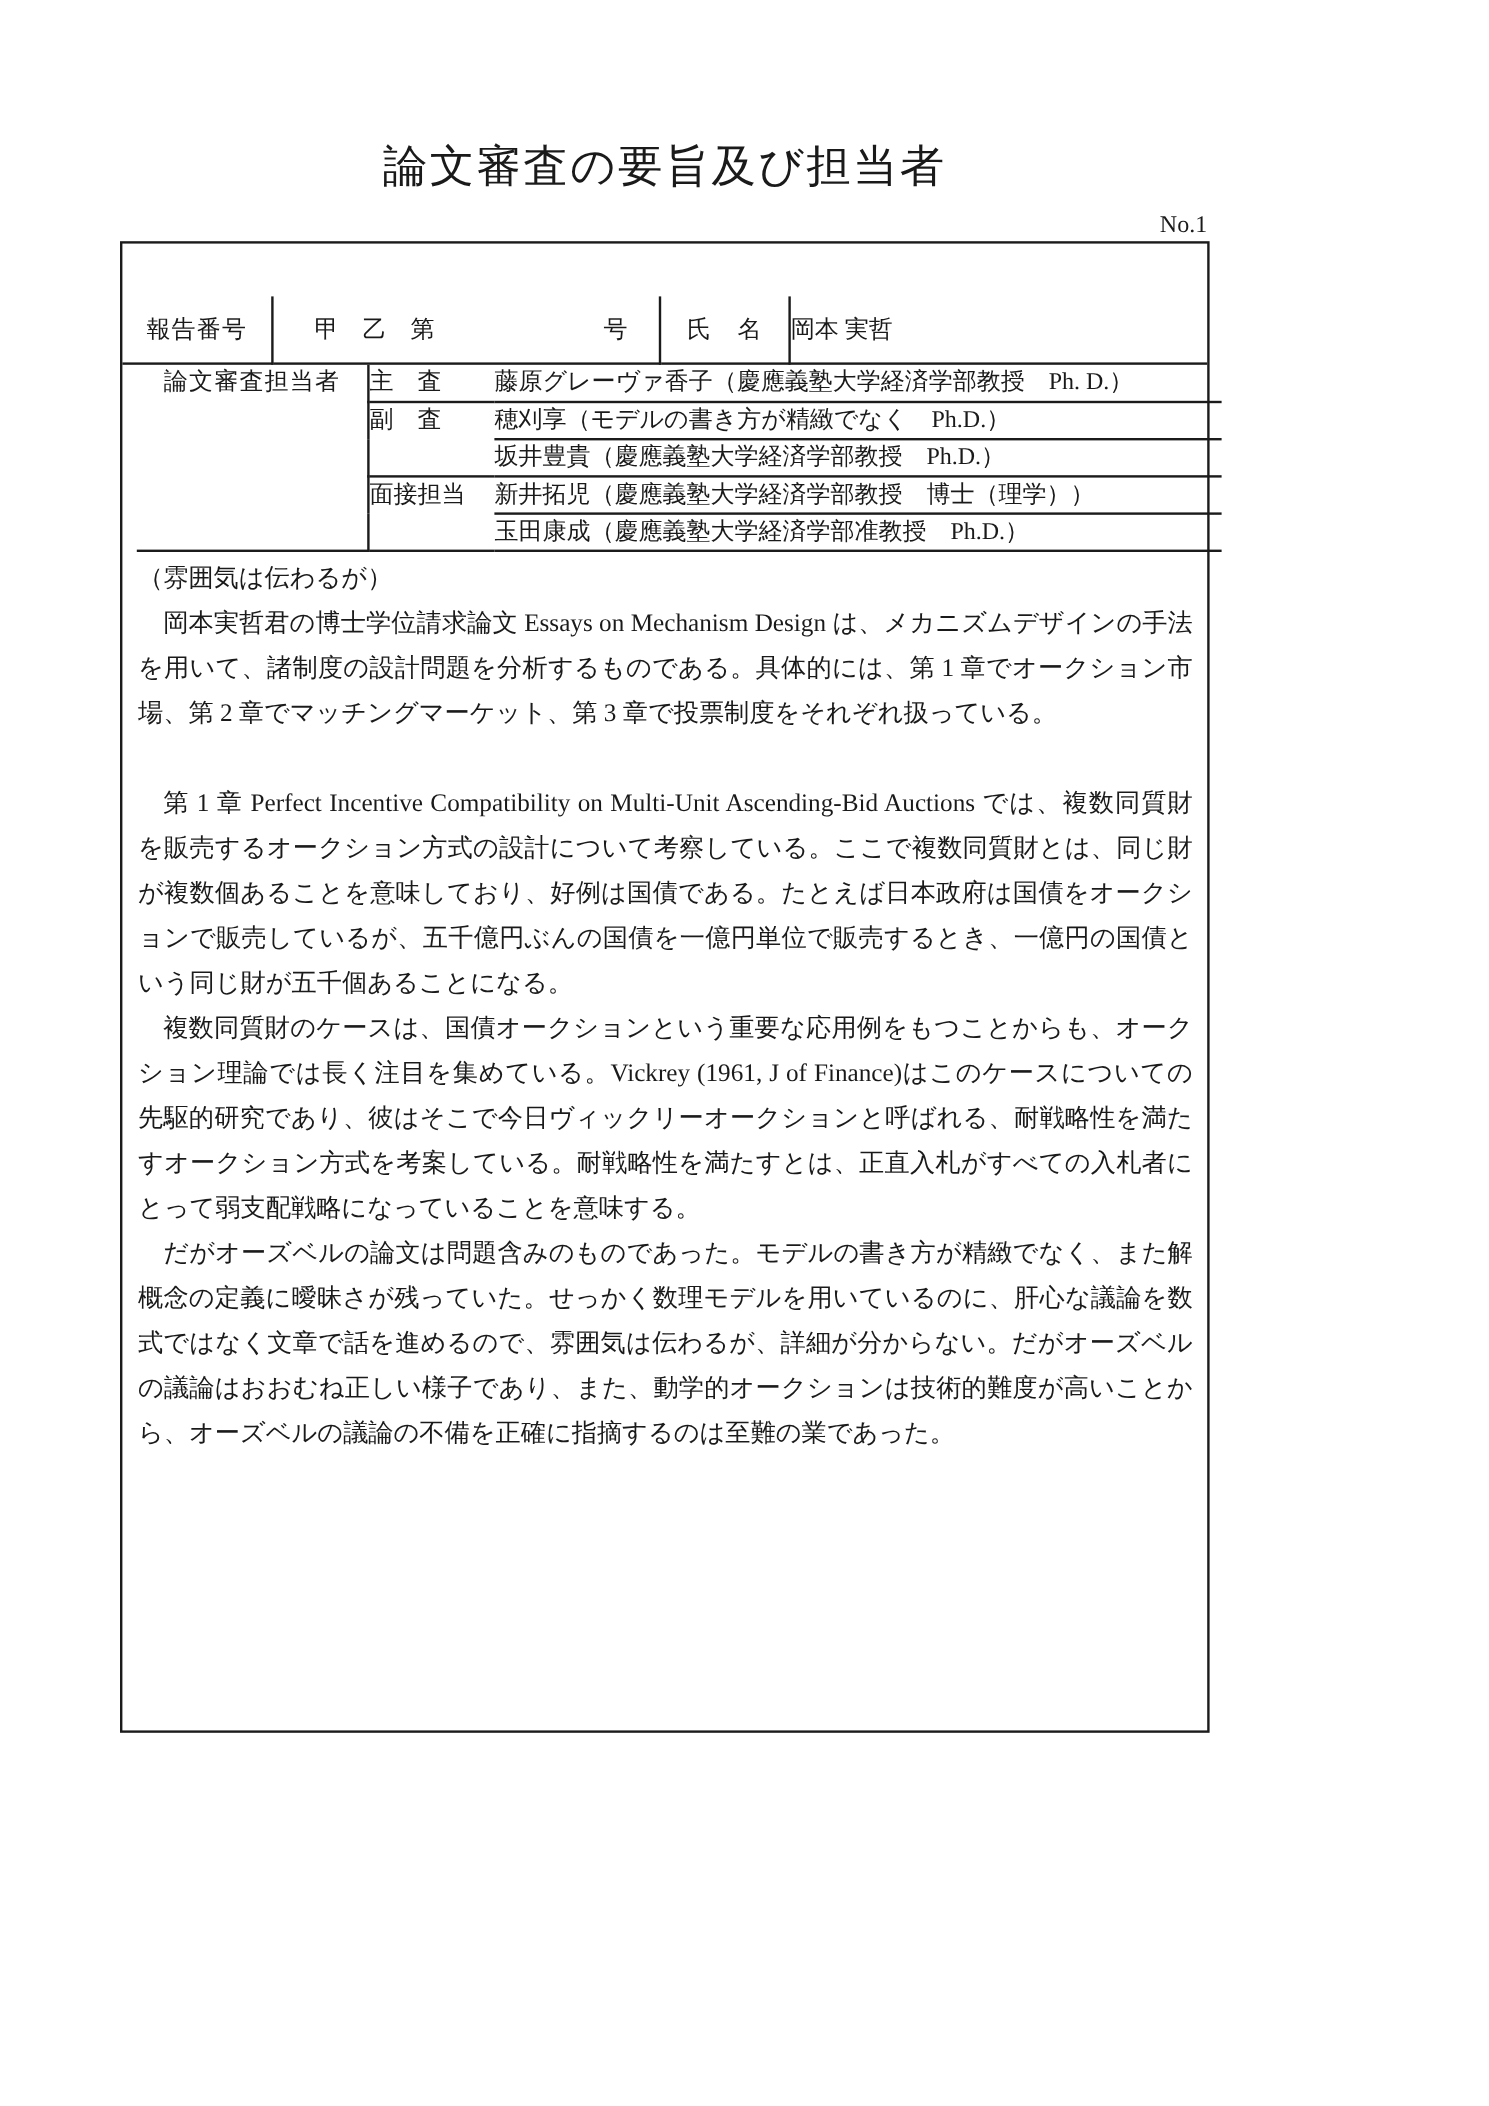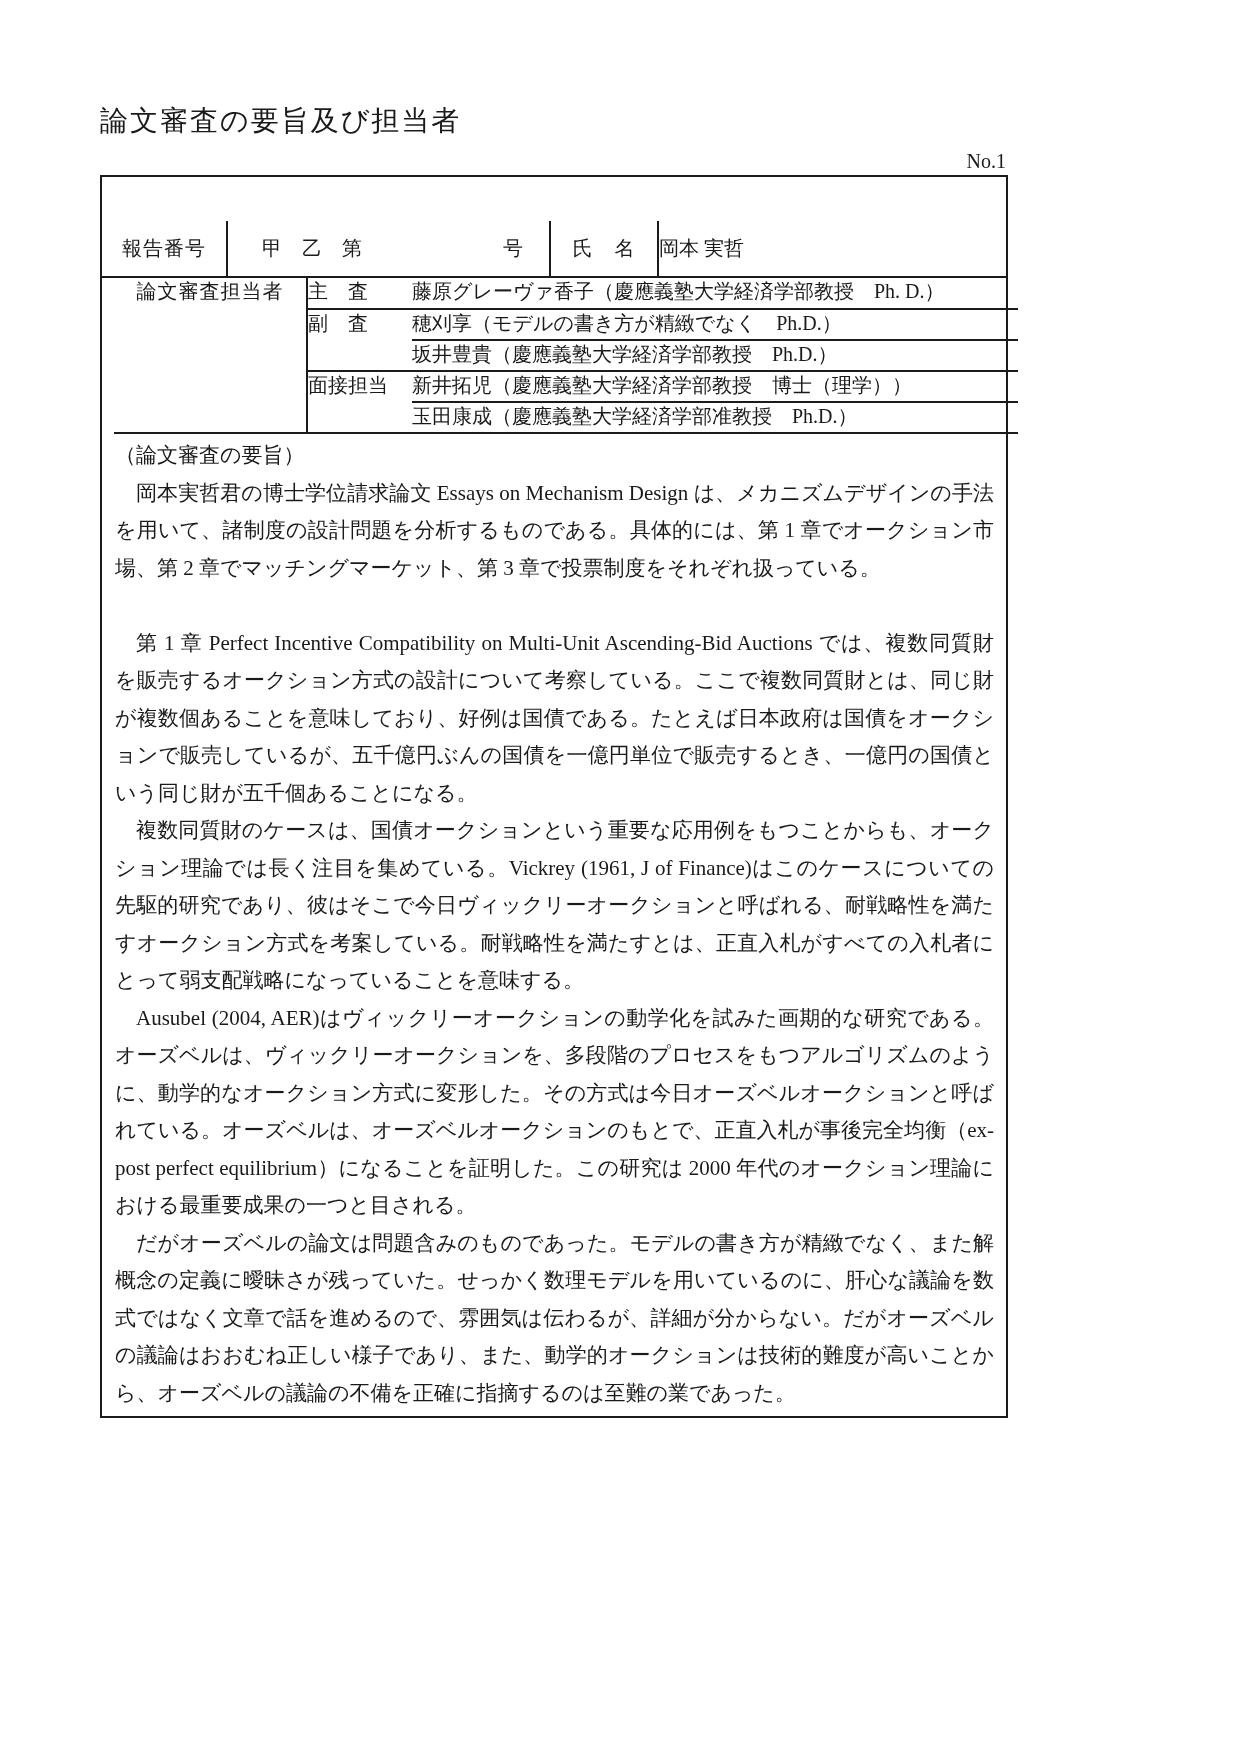--- a/index.html
+++ b/index.html
@@ -15,24 +15,24 @@
     overflow: hidden;
   }
 
   .content {
     padding-top: 102px;
     margin-left: 100px;
     width: 908px;
   }
 
   h1.title {
-    margin: 0;
-    font-size: 28px;
+    margin: 12px;
+    font-size: 37px;
     font-weight: normal;
-    text-align: left;
+    text-align: center;
     letter-spacing: 2px;
   }
 
   .page-no {
     text-align: right;
     font-size: 20px;
     margin-top: 10px;
     margin-bottom: 2px;
     padding-right: 2px;
   }
@@ -159,23 +159,22 @@
           <td class="c-role" rowspan="2">面接担当</td>
           <td class="c-name">新井拓児（慶應義塾大学経済学部教授　博士（理学））</td>
         </tr>
         <tr>
           <td class="c-name">玉田康成（慶應義塾大学経済学部准教授　Ph.D.）</td>
         </tr>
       </tbody>
         </table>
 
       <div class="body-text">
-        <p class="sum-head">（論文審査の要旨）</p>
+        <p class="sum-head">（雰囲気は伝わるが）</p>
         <p class="para">岡本実哲君の博士学位請求論文 Essays on Mechanism Design は、メカニズムデザインの手法を用いて、諸制度の設計問題を分析するものである。具体的には、第 1 章でオークション市場、第 2 章でマッチングマーケット、第 3 章で投票制度をそれぞれ扱っている。</p>
         <p class="para gap">第 1 章 Perfect Incentive Compatibility on Multi-Unit Ascending-Bid Auctions では、複数同質財を販売するオークション方式の設計について考察している。ここで複数同質財とは、同じ財が複数個あることを意味しており、好例は国債である。たとえば日本政府は国債をオークションで販売しているが、五千億円ぶんの国債を一億円単位で販売するとき、一億円の国債という同じ財が五千個あることになる。</p>
         <p class="para">複数同質財のケースは、国債オークションという重要な応用例をもつことからも、オークション理論では長く注目を集めている。Vickrey (1961, J of Finance)はこのケースについての先駆的研究であり、彼はそこで今日ヴィックリーオークションと呼ばれる、耐戦略性を満たすオークション方式を考案している。耐戦略性を満たすとは、正直入札がすべての入札者にとって弱支配戦略になっていることを意味する。</p>
-        <p class="para">Ausubel (2004, AER)はヴィックリーオークションの動学化を試みた画期的な研究である。オーズベルは、ヴィックリーオークションを、多段階のプロセスをもつアルゴリズムのように、動学的なオークション方式に変形した。その方式は今日オーズベルオークションと呼ばれている。オーズベルは、オーズベルオークションのもとで、正直入札が事後完全均衡（ex-post perfect equilibrium）になることを証明した。この研究は 2000 年代のオークション理論における最重要成果の一つと目される。</p>
         <p class="para">だがオーズベルの論文は問題含みのものであった。モデルの書き方が精緻でなく、また解概念の定義に曖昧さが残っていた。せっかく数理モデルを用いているのに、肝心な議論を数式ではなく文章で話を進めるので、雰囲気は伝わるが、詳細が分からない。だがオーズベルの議論はおおむね正しい様子であり、また、動学的オークションは技術的難度が高いことから、オーズベルの議論の不備を正確に指摘するのは至難の業であった。</p>
       </div>
 
     </div>
   </div>
 </div>
 
 </body></html>

